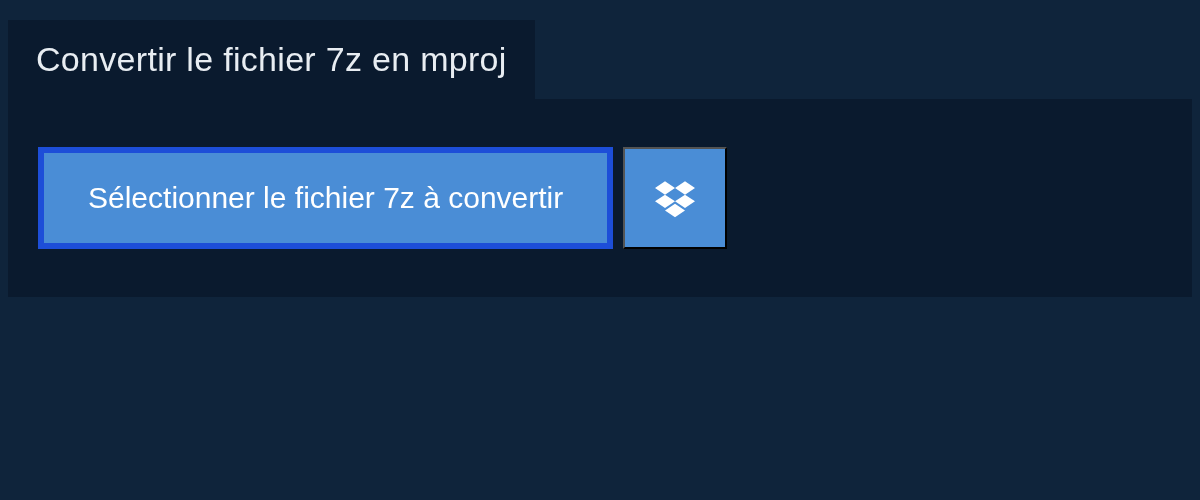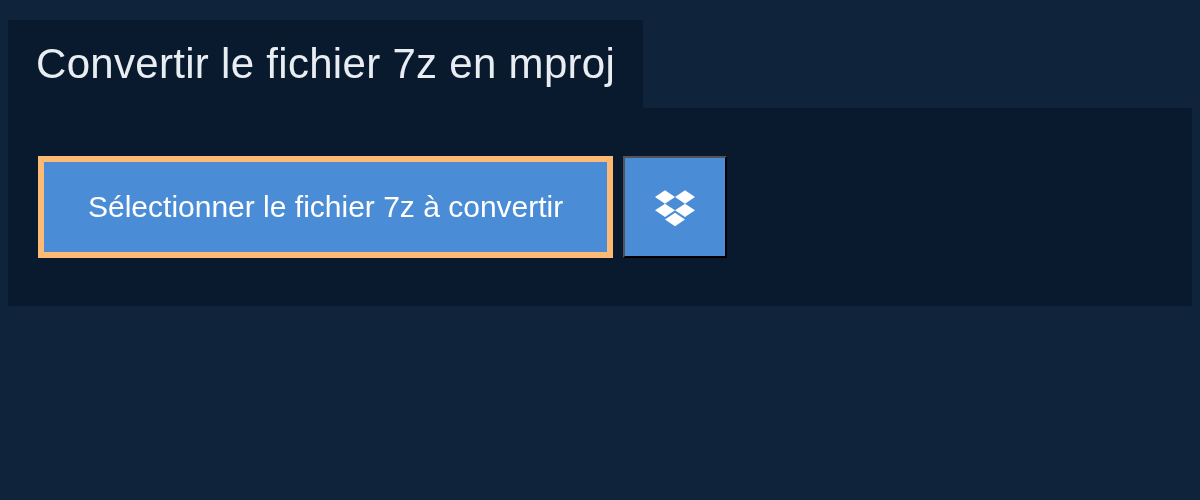--- a/index.html
+++ b/index.html
@@ -19,36 +19,36 @@
     }
     .header-tab {
       background-color: #0a1a2e;
       display: inline-block;
       padding: 20px 28px;
       margin-left: 8px;
       margin-top: 20px;
     }
     .header-title {
       color: #e8edf2;
-      font-size: 42px;
+      font-size: 34px;
       font-weight: 300;
       letter-spacing: 0.3px;
     }
     .upload-section {
       background-color: #0a1a2e;
       margin: 0 8px 8px 8px;
       padding: 48px 30px;
     }
     .button-row {
       display: flex;
       gap: 10px;
     }
     .select-button {
       background-color: #4a8dd6;
-      border: 6px solid #fdba74;
+      border: 6px solid #1d4ed8;
       color: #ffffff;
       font-size: 30px;
       font-weight: 300;
       padding: 28px 44px;
       cursor: pointer;
       display: flex;
       align-items: center;
       justify-content: center;
       white-space: nowrap;
     }

